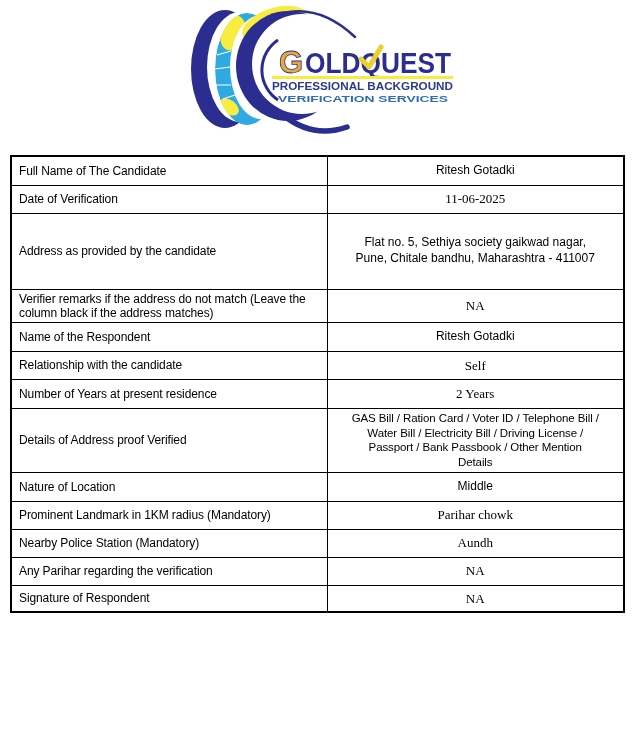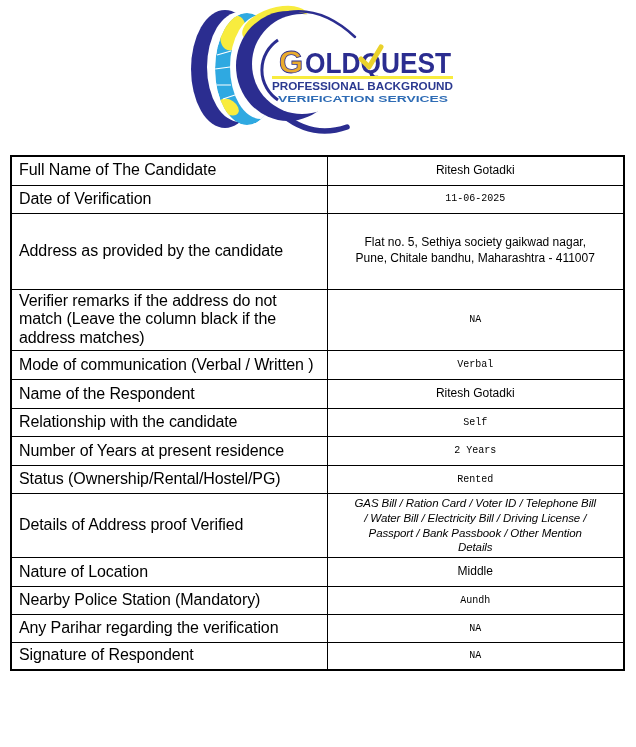--- a/index.html
+++ b/index.html
@@ -11,27 +11,27 @@
 
   table.vtable{
     position:absolute;left:10px;top:155px;width:613px;
     border-collapse:collapse;table-layout:fixed;
     border:2.5px solid #000;
   }
   td{border:1.5px solid #000;vertical-align:middle;color:#000;overflow:hidden;}
   td.lbl{
     padding:2px 10px 2px 7px;
     font-family:"Liberation Sans",sans-serif;
-    font-size:16px;line-height:1.18;letter-spacing:-0.1px;
+    font-size:12px;line-height:1.18;letter-spacing:-0.1px;
     text-align:left;
   }
   td.val{text-align:center;padding:2px 24px;}
-  td.serif{font-family:Liberation Mono, monospace;font-size:10px;line-height:1.2;}
+  td.serif{font-family:Liberation Serif, serif;font-size:13px;line-height:1.2;}
   td.sans{font-family:"Liberation Sans",sans-serif;font-size:12px;line-height:1.3;}
-  td.small{font-size:11.5px;line-height:1.28;letter-spacing:-0.1px;font-style:italic;}
+  td.small{font-size:11.5px;line-height:1.28;letter-spacing:-0.1px;}
 </style>
 </head>
 <body>
 
 <div class="page">
 
   <div class="logo">
     <svg viewBox="0 0 280 140" width="280" height="140">
       <defs>
         <clipPath id="cyanclip">
@@ -93,46 +93,42 @@
       </tr>
       <tr style="height:76px">
         <td class="lbl">Address as provided by the candidate</td>
         <td class="val sans">Flat no. 5, Sethiya society gaikwad nagar, Pune, Chitale bandhu, Maharashtra - 411007</td>
       </tr>
       <tr style="height:29px">
         <td class="lbl">Verifier remarks if the address do not match (Leave the column black if the address matches)</td>
         <td class="val serif">NA</td>
       </tr>
       <tr style="height:29px">
-        <td class="lbl">Mode of communication (Verbal / Written )</td>
-        <td class="val serif">Verbal</td>
-      </tr>
-      <tr style="height:29px">
         <td class="lbl">Name of the Respondent</td>
         <td class="val sans">Ritesh Gotadki</td>
       </tr>
       <tr style="height:28px">
         <td class="lbl">Relationship with the candidate</td>
         <td class="val serif">Self</td>
       </tr>
       <tr style="height:29px">
         <td class="lbl">Number of Years at present residence</td>
         <td class="val serif">2 Years</td>
       </tr>
-      <tr style="height:28px">
-        <td class="lbl">Status (Ownership/Rental/Hostel/PG)</td>
-        <td class="val serif">Rented</td>
-      </tr>
       <tr style="height:47px">
         <td class="lbl">Details of Address proof Verified</td>
         <td class="val sans small">GAS Bill / Ration Card / Voter ID / Telephone Bill / Water Bill / Electricity Bill / Driving License / Passport / Bank Passbook / Other Mention Details</td>
       </tr>
       <tr style="height:29px">
         <td class="lbl">Nature of Location</td>
         <td class="val sans">Middle</td>
+      </tr>
+      <tr style="height:28px">
+        <td class="lbl">Prominent Landmark in 1KM radius (Mandatory)</td>
+        <td class="val serif">Parihar chowk</td>
       </tr>
       <tr style="height:28px">
         <td class="lbl">Nearby Police Station (Mandatory)</td>
         <td class="val serif">Aundh</td>
       </tr>
       <tr style="height:28px">
         <td class="lbl">Any Parihar regarding the verification</td>
         <td class="val serif">NA</td>
       </tr>
       <tr style="height:27px">

